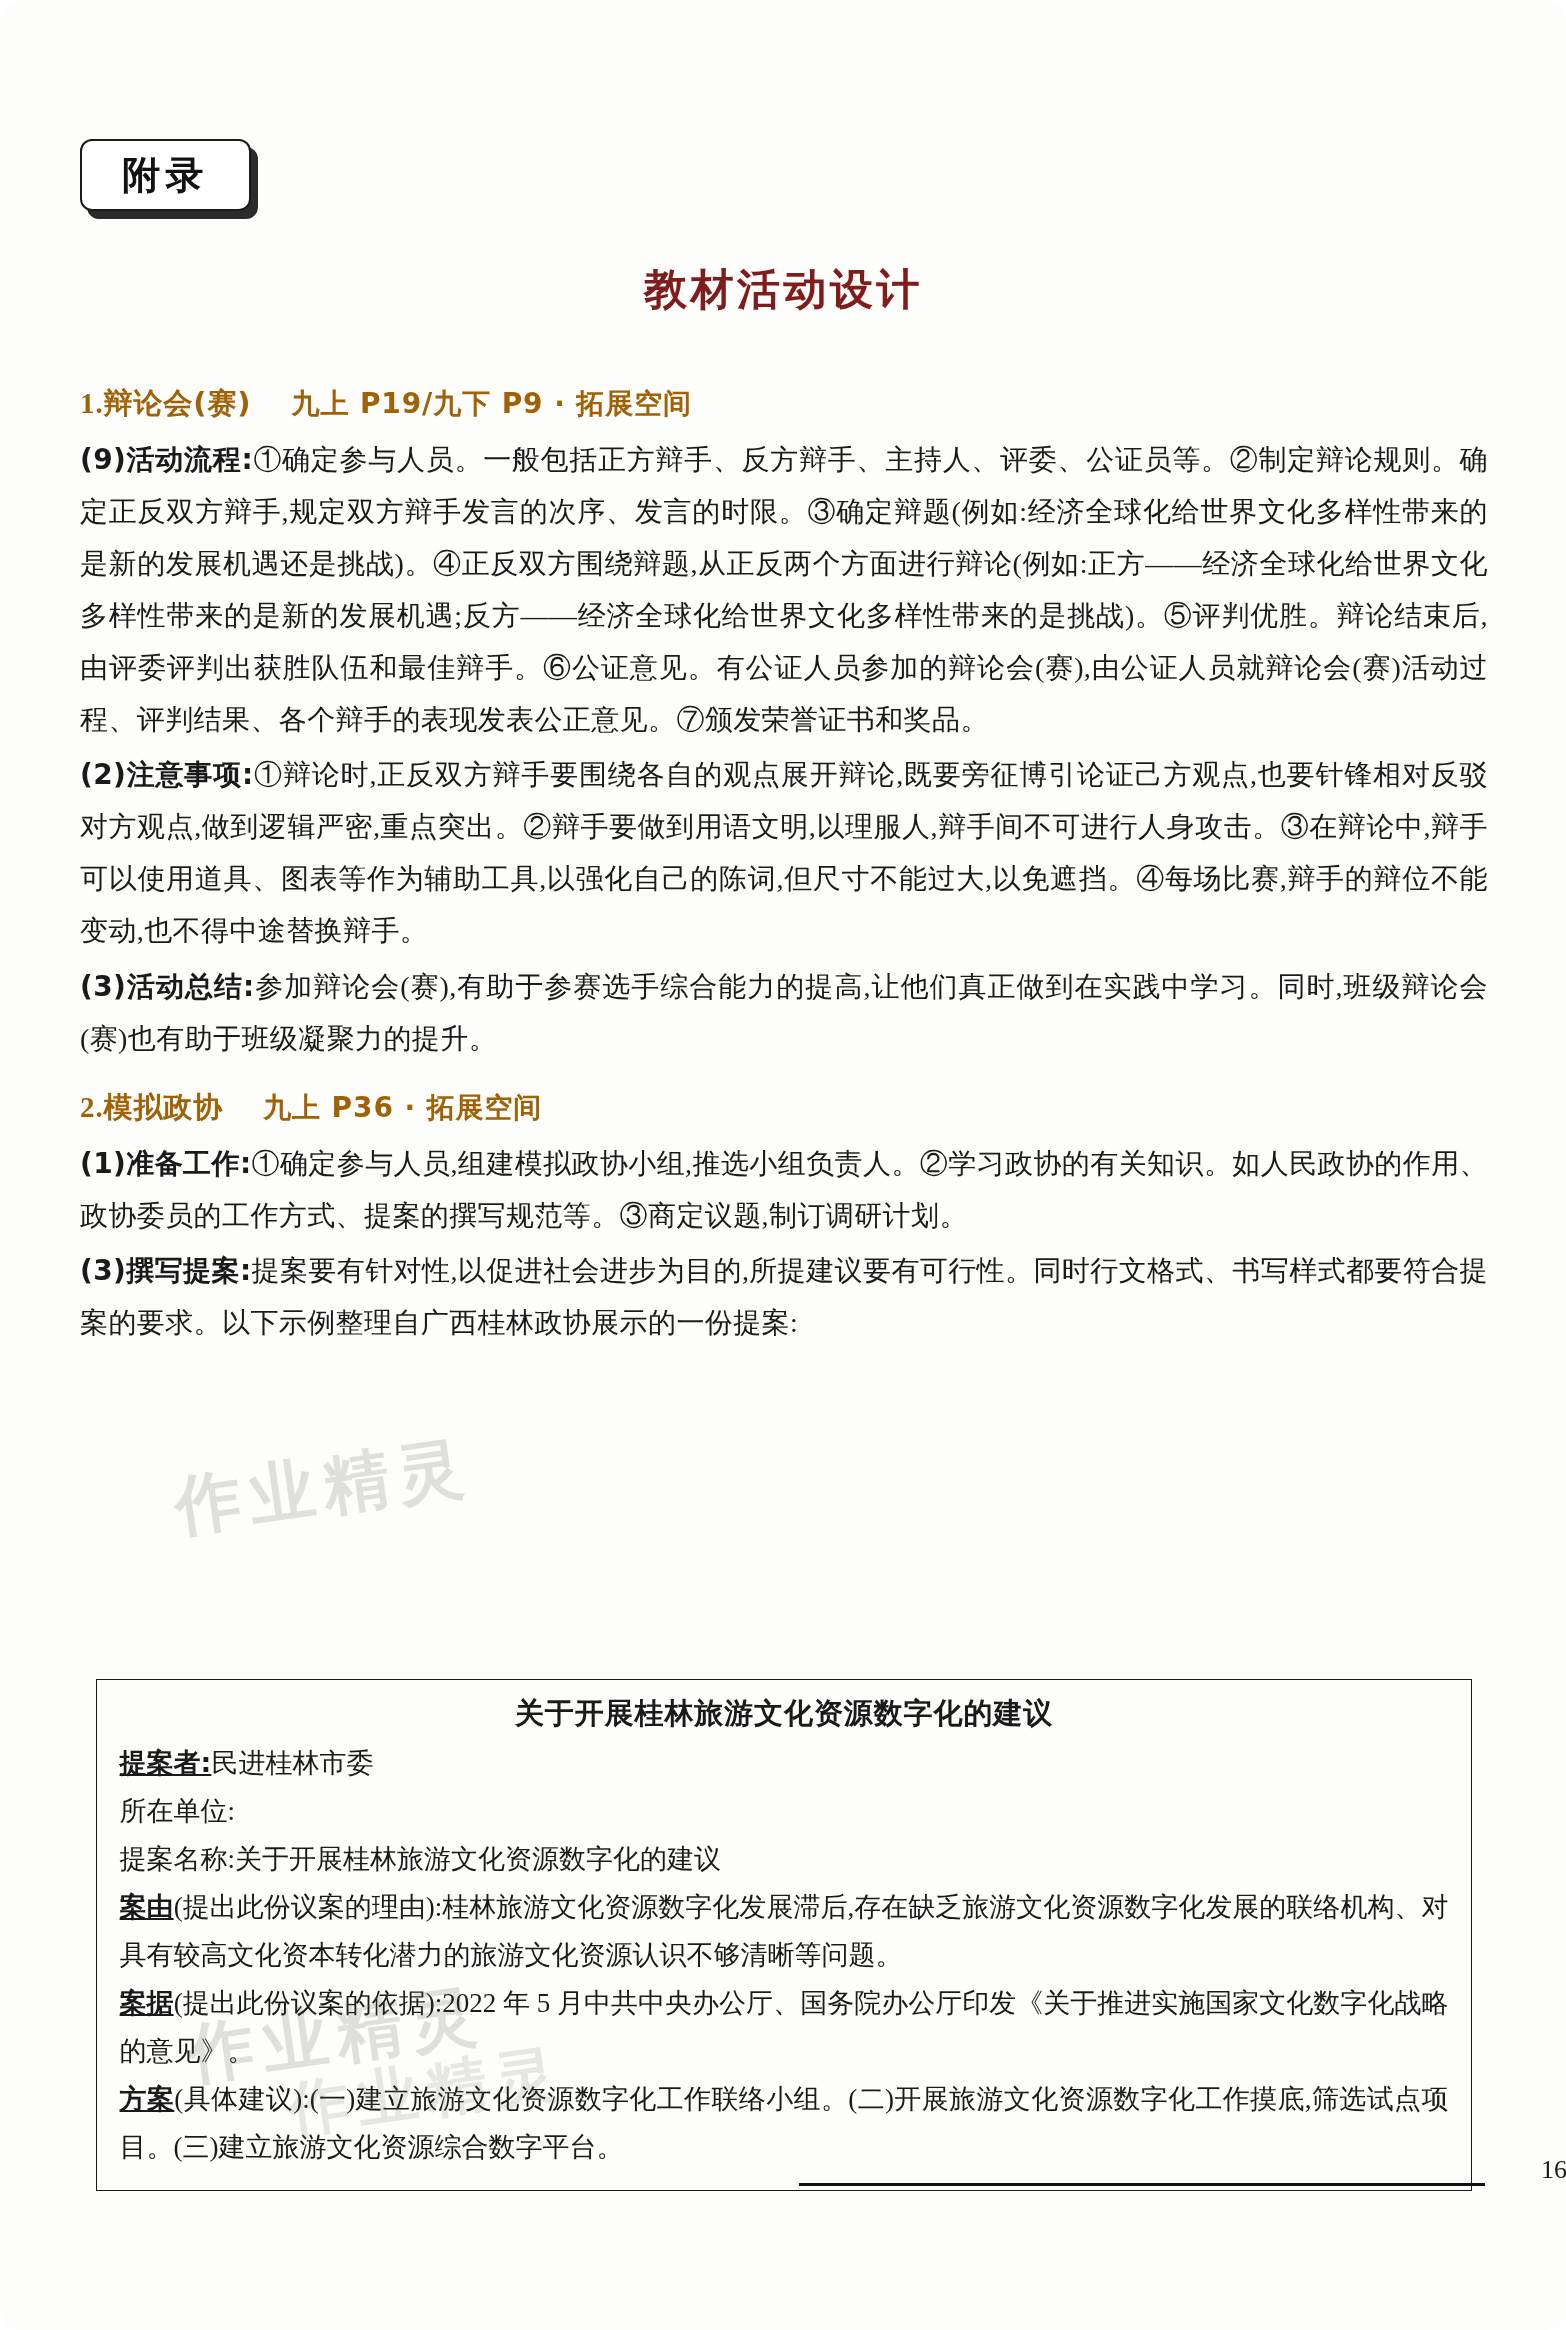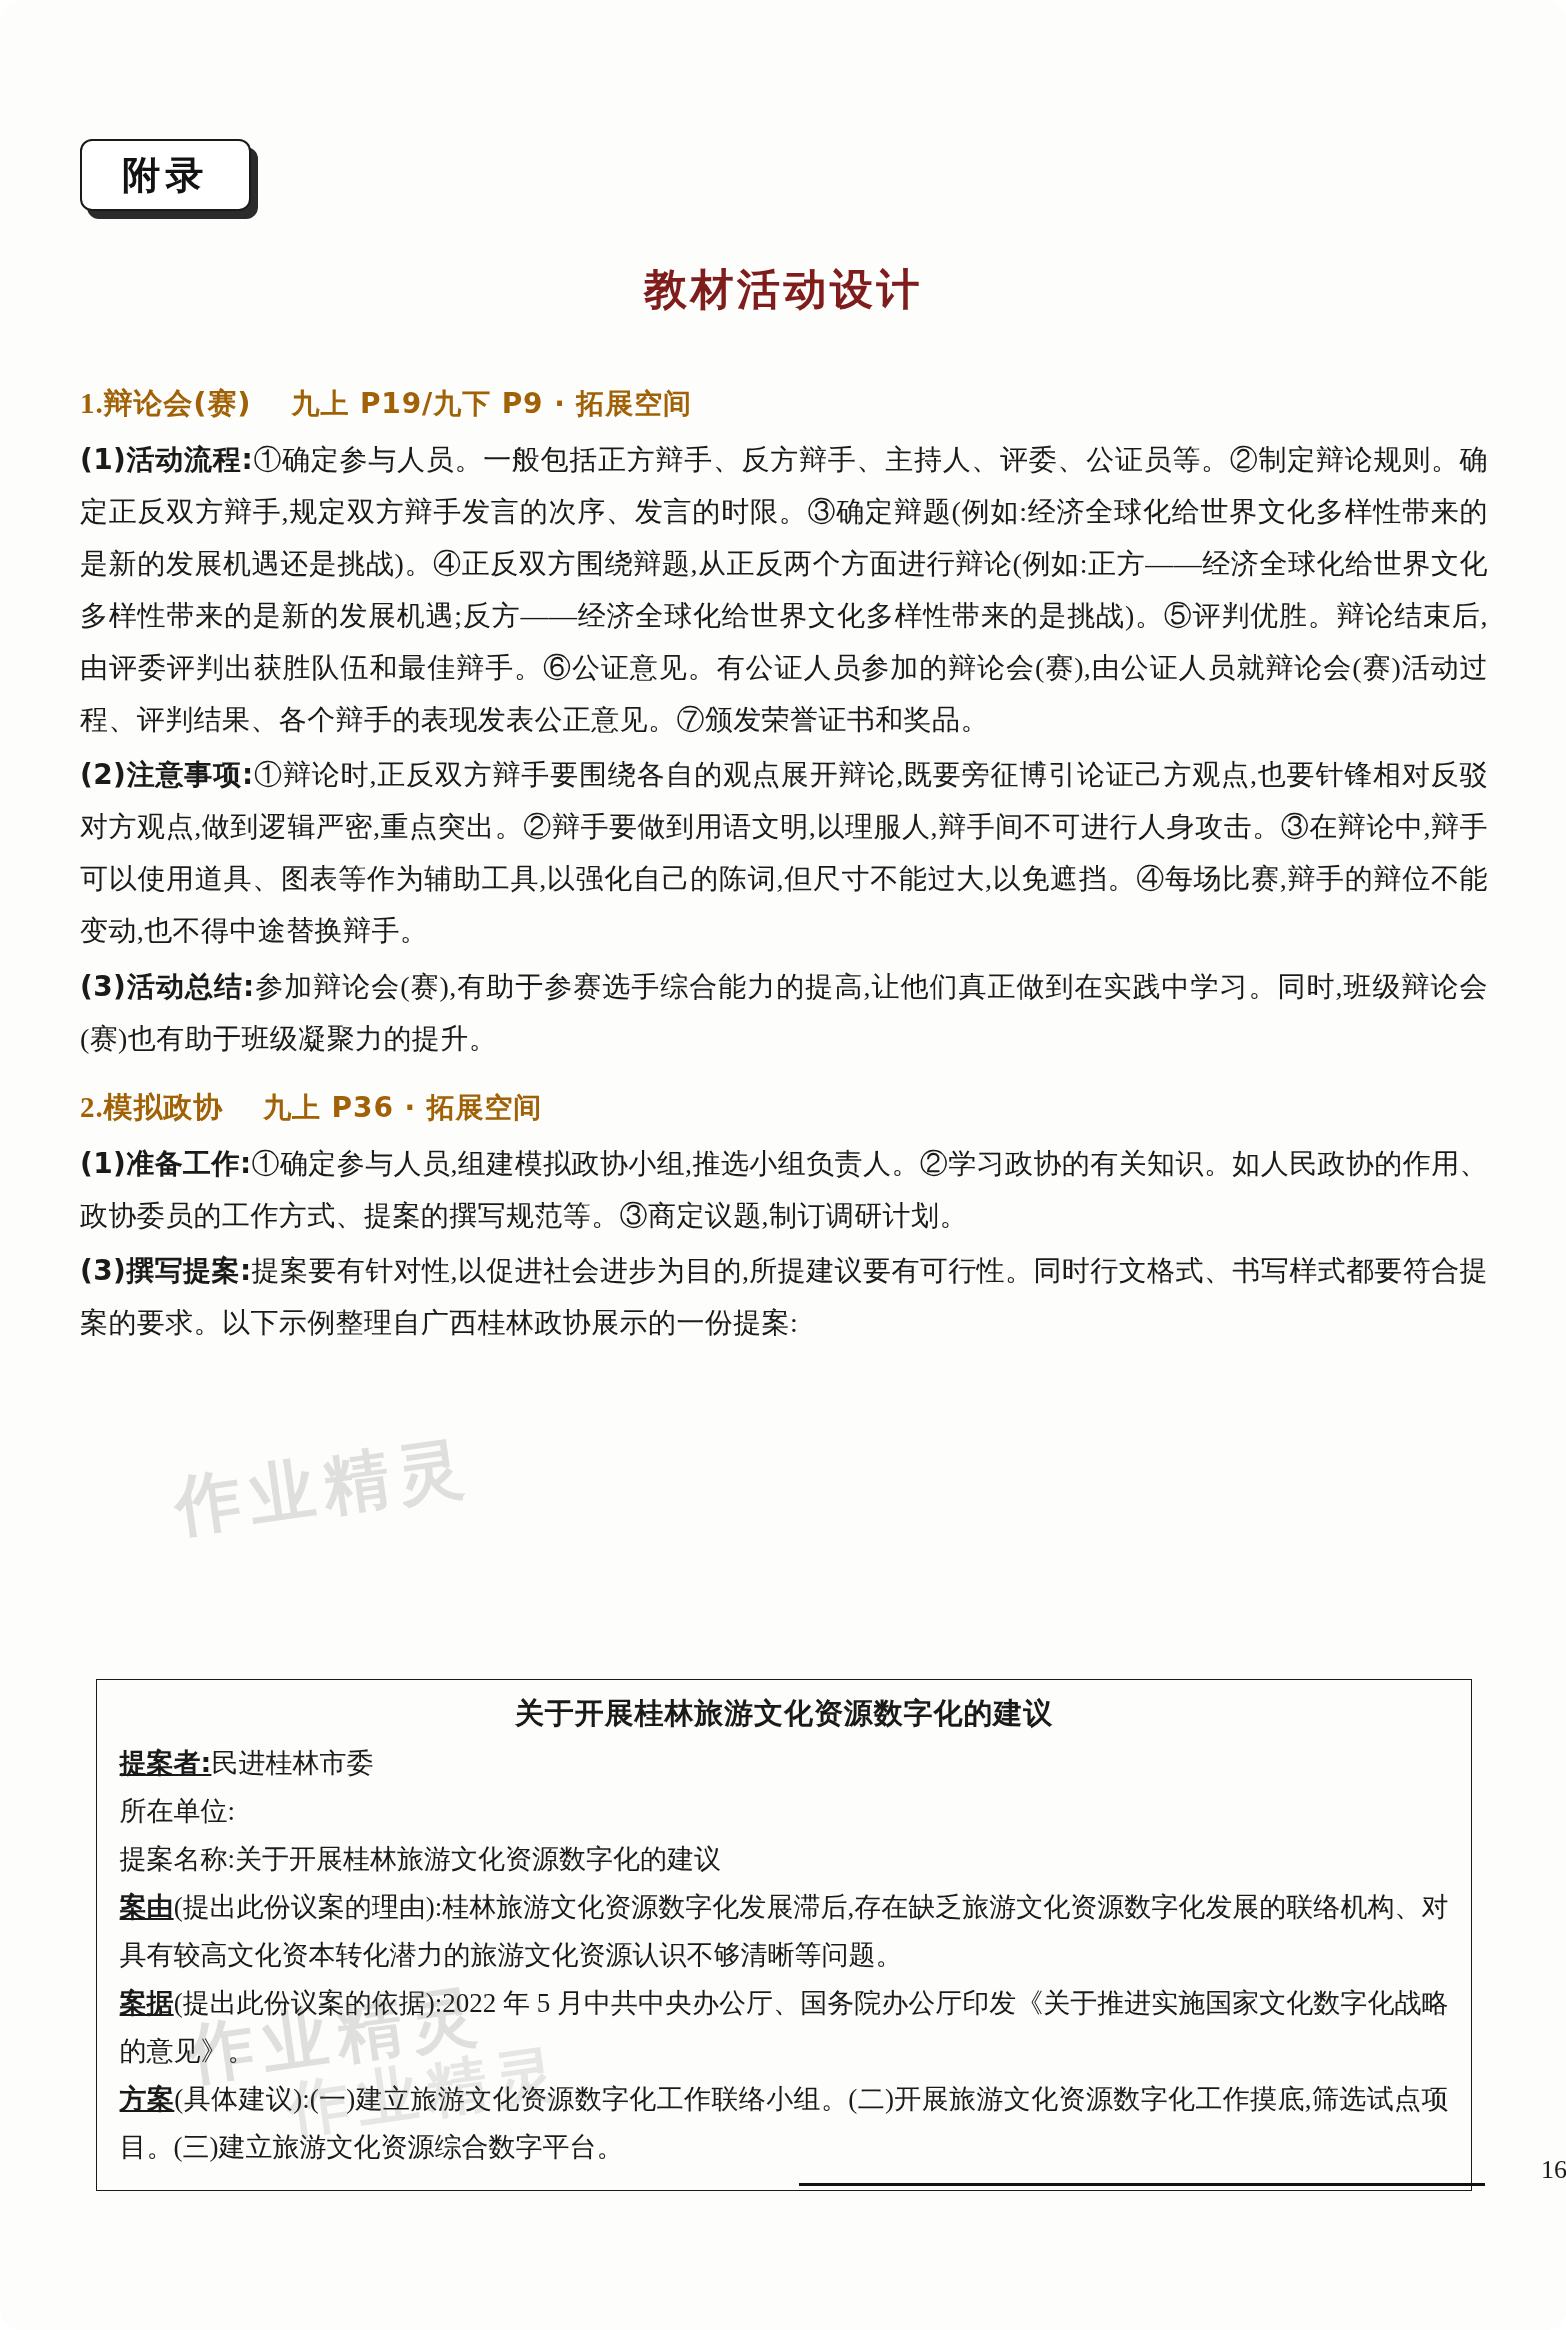--- a/index.html
+++ b/index.html
@@ -189,21 +189,21 @@
   </div>
 
   <div class="doc-title">教材活动设计</div>
 
   <div class="content">
 
     <div class="sec-head">
       <span class="num">1.</span><span>辩论会(赛)</span><span class="ref">九上 P19/九下 P9 · 拓展空间</span>
     </div>
 
-    <p class="para"><span class="lbl">(1)活动流程:</span><span>①确定参与人员。一般包括正方辩手、反方辩手、主持人、评委、公证员等。②制定辩论规则。确定正反双方辩手,规定双方辩手发言的次序、发言的时限。③确定辩题(例如:经济全球化给世界文化多样性带来的是新的发展机遇还是挑战)。④正反双方围绕辩题,从正反两个方面进行辩论(例如:正方——经济全球化给世界文化多样性带来的是新的发展机遇;反方——经济全球化给世界文化多样性带来的是挑战)。⑤评判优胜。辩论结束后,由评委评判出获胜队伍和最佳辩手。⑥公证意见。有公证人员参加的辩论会(赛),由公证人员就辩论会(赛)活动过程、评判结果、各个辩手的表现发表公正意见。⑦颁发荣誉证书和奖品。</span></p>
+    <p class="para"><span class="lbl">(9)活动流程:</span><span>①确定参与人员。一般包括正方辩手、反方辩手、主持人、评委、公证员等。②制定辩论规则。确定正反双方辩手,规定双方辩手发言的次序、发言的时限。③确定辩题(例如:经济全球化给世界文化多样性带来的是新的发展机遇还是挑战)。④正反双方围绕辩题,从正反两个方面进行辩论(例如:正方——经济全球化给世界文化多样性带来的是新的发展机遇;反方——经济全球化给世界文化多样性带来的是挑战)。⑤评判优胜。辩论结束后,由评委评判出获胜队伍和最佳辩手。⑥公证意见。有公证人员参加的辩论会(赛),由公证人员就辩论会(赛)活动过程、评判结果、各个辩手的表现发表公正意见。⑦颁发荣誉证书和奖品。</span></p>
 
     <p class="para"><span class="lbl">(2)注意事项:</span><span>①辩论时,正反双方辩手要围绕各自的观点展开辩论,既要旁征博引论证己方观点,也要针锋相对反驳对方观点,做到逻辑严密,重点突出。②辩手要做到用语文明,以理服人,辩手间不可进行人身攻击。③在辩论中,辩手可以使用道具、图表等作为辅助工具,以强化自己的陈词,但尺寸不能过大,以免遮挡。④每场比赛,辩手的辩位不能变动,也不得中途替换辩手。</span></p>
 
     <p class="para"><span class="lbl">(3)活动总结:</span><span>参加辩论会(赛),有助于参赛选手综合能力的提高,让他们真正做到在实践中学习。同时,班级辩论会(赛)也有助于班级凝聚力的提升。</span></p>
 
     <div class="sec-head">
       <span class="num">2.</span><span>模拟政协</span><span class="ref">九上 P36 · 拓展空间</span>
     </div>
 
     <p class="para"><span class="lbl">(1)准备工作:</span><span>①确定参与人员,组建模拟政协小组,推选小组负责人。②学习政协的有关知识。如人民政协的作用、政协委员的工作方式、提案的撰写规范等。③商定议题,制订调研计划。</span></p>

